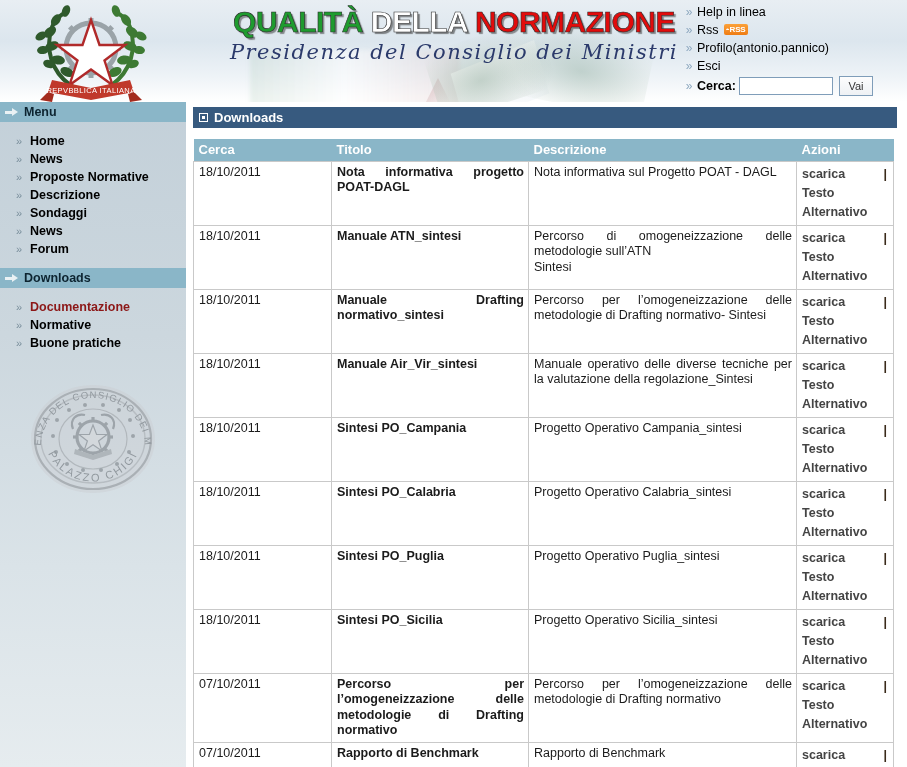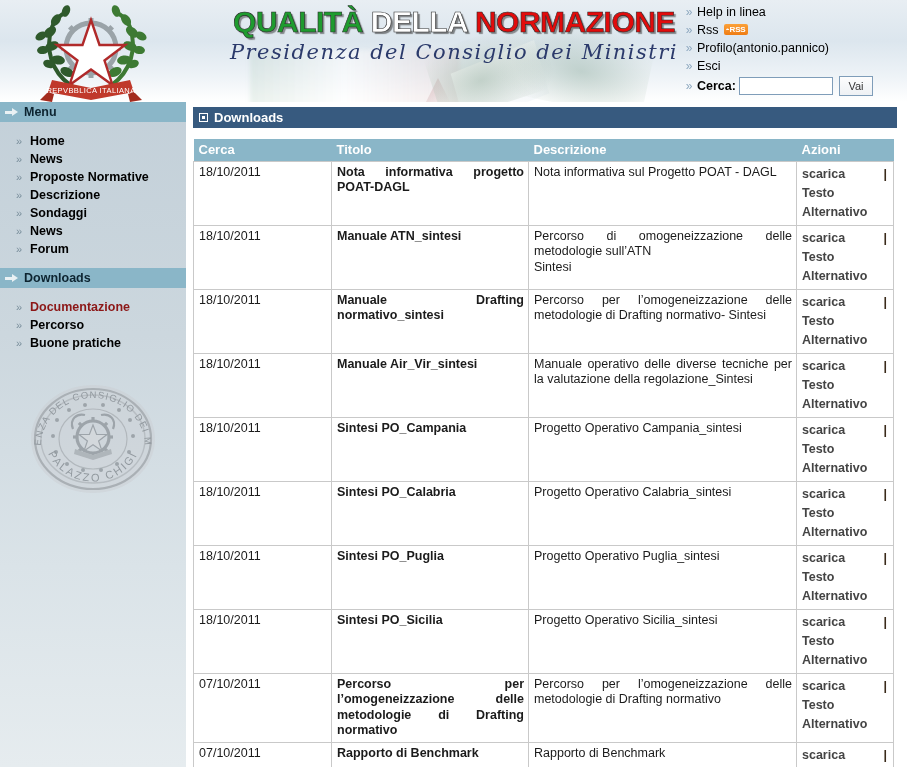--- a/index.html
+++ b/index.html
@@ -435,21 +435,21 @@
       <span class="arrow"></span>
       <span>Downloads</span>
     </div>
     <div class="nav-list">
       <div class="nav-item active">
         <span class="nchev">»</span>
         <span class="nlabel">Documentazione</span>
       </div>
       <div class="nav-item">
         <span class="nchev">»</span>
-        <span class="nlabel">Percorso</span>
+        <span class="nlabel">Normative</span>
       </div>
       <div class="nav-item">
         <span class="nchev">»</span>
         <span class="nlabel">Buone pratiche</span>
       </div>
     </div>
 
     <svg id="seal" viewBox="0 0 136 118">
       <defs>
         <path id="arcTop" d="M 16 66 A 52 48 0 0 1 120 66"></path>

